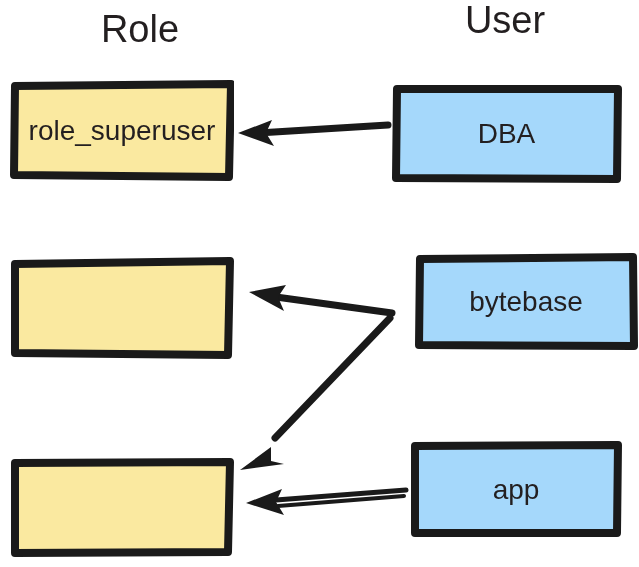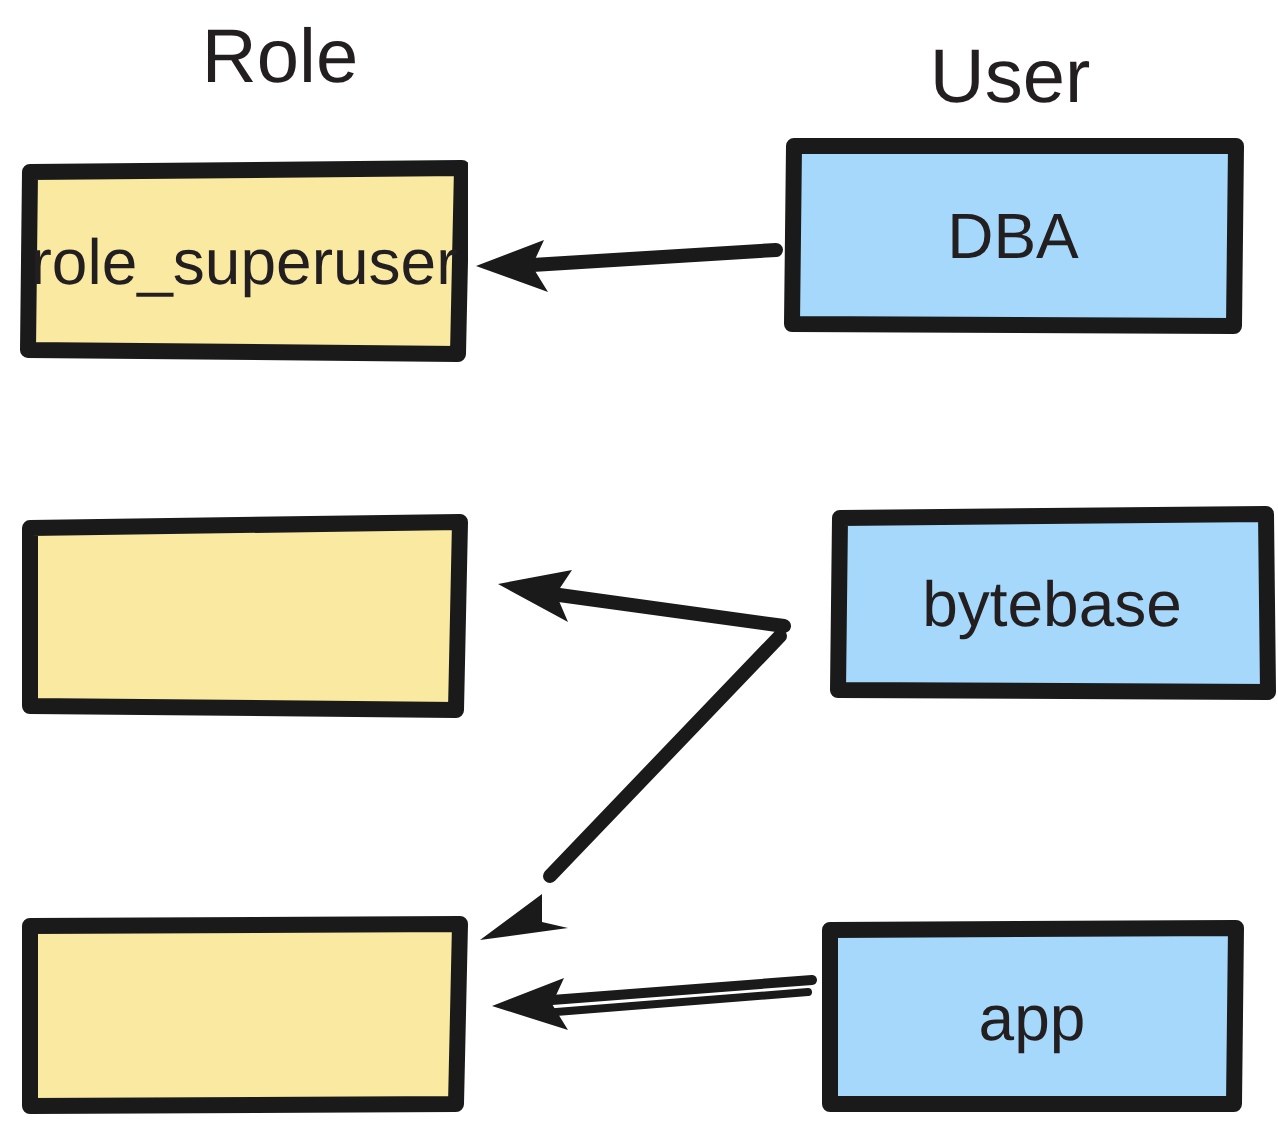--- a/index.html
+++ b/index.html
@@ -21,30 +21,30 @@
     position: absolute;
     font-size: 38px;
     font-weight: 400;
     color: #231f20;
     letter-spacing: 0px;
     text-align: center;
     line-height: 1;
     white-space: nowrap;
   }
   #title-role { left: 40px; top: 10px; width: 200px; }
-  #title-user { left: 405px; top: 20px; width: 200px; }
+  #title-user { left: 405px; top: 1px; width: 200px; }
 
   .node {
     position: absolute;
     box-sizing: border-box;
     display: flex;
     align-items: center;
     justify-content: center;
     color: #231f20;
-    font-size: 32px;
+    font-size: 28px;
     line-height: 1;
     white-space: nowrap;
   }
   .node .node-label {
     position: relative;
     z-index: 3;
     pointer-events: none;
   }
   .node .node-shape {
     position: absolute;
@@ -84,35 +84,35 @@
       <path d="M5,7 L220,4 L218,98 L5,96 Z" fill="#FAE9A0" stroke="#1a1a1a" stroke-width="8" stroke-linejoin="round"></path>
     </svg>
   </div>
 
   <div class="node" style="left:10px; top:458px; width:224px; height:99px;">
     <svg class="node-shape" viewBox="0 0 224 99" preserveAspectRatio="none">
       <path d="M5,5 L220,4 L218,94 L5,95 Z" fill="#FAE9A0" stroke="#1a1a1a" stroke-width="8" stroke-linejoin="round"></path>
     </svg>
   </div>
 
-  <div class="node" style="left:391px; top:68px; width:231px; height:100px;">
+  <div class="node" style="left:391px; top:84px; width:231px; height:100px;">
     <svg class="node-shape" viewBox="0 0 231 100" preserveAspectRatio="none">
       <path d="M6,5 L227,5 L226,95 L5,94 Z" fill="#A5D8FB" stroke="#1a1a1a" stroke-width="8" stroke-linejoin="round"></path>
     </svg>
     <span class="node-label">DBA</span>
   </div>
 
   <div class="node" style="left:414px; top:253px; width:224px; height:98px;">
     <svg class="node-shape" viewBox="0 0 224 98" preserveAspectRatio="none">
       <path d="M6,6 L219,4 L220,93 L5,92 Z" fill="#A5D8FB" stroke="#1a1a1a" stroke-width="8" stroke-linejoin="round"></path>
     </svg>
     <span class="node-label">bytebase</span>
   </div>
 
-  <div class="node" style="left:410px; top:460px; width:212px; height:97px;">
+  <div class="node" style="left:410px; top:441px; width:212px; height:97px;">
     <svg class="node-shape" viewBox="0 0 212 97" preserveAspectRatio="none">
       <path d="M5,5 L208,4 L207,92 L5,92 Z" fill="#A5D8FB" stroke="#1a1a1a" stroke-width="8" stroke-linejoin="round"></path>
     </svg>
     <span class="node-label">app</span>
   </div>
 
   <svg class="svg-layer" viewBox="0 0 639 567">
 
     <g>
       <path d="M388,125 L258,133" stroke="#1a1a1a" stroke-width="7" stroke-linecap="round" fill="none"></path>

